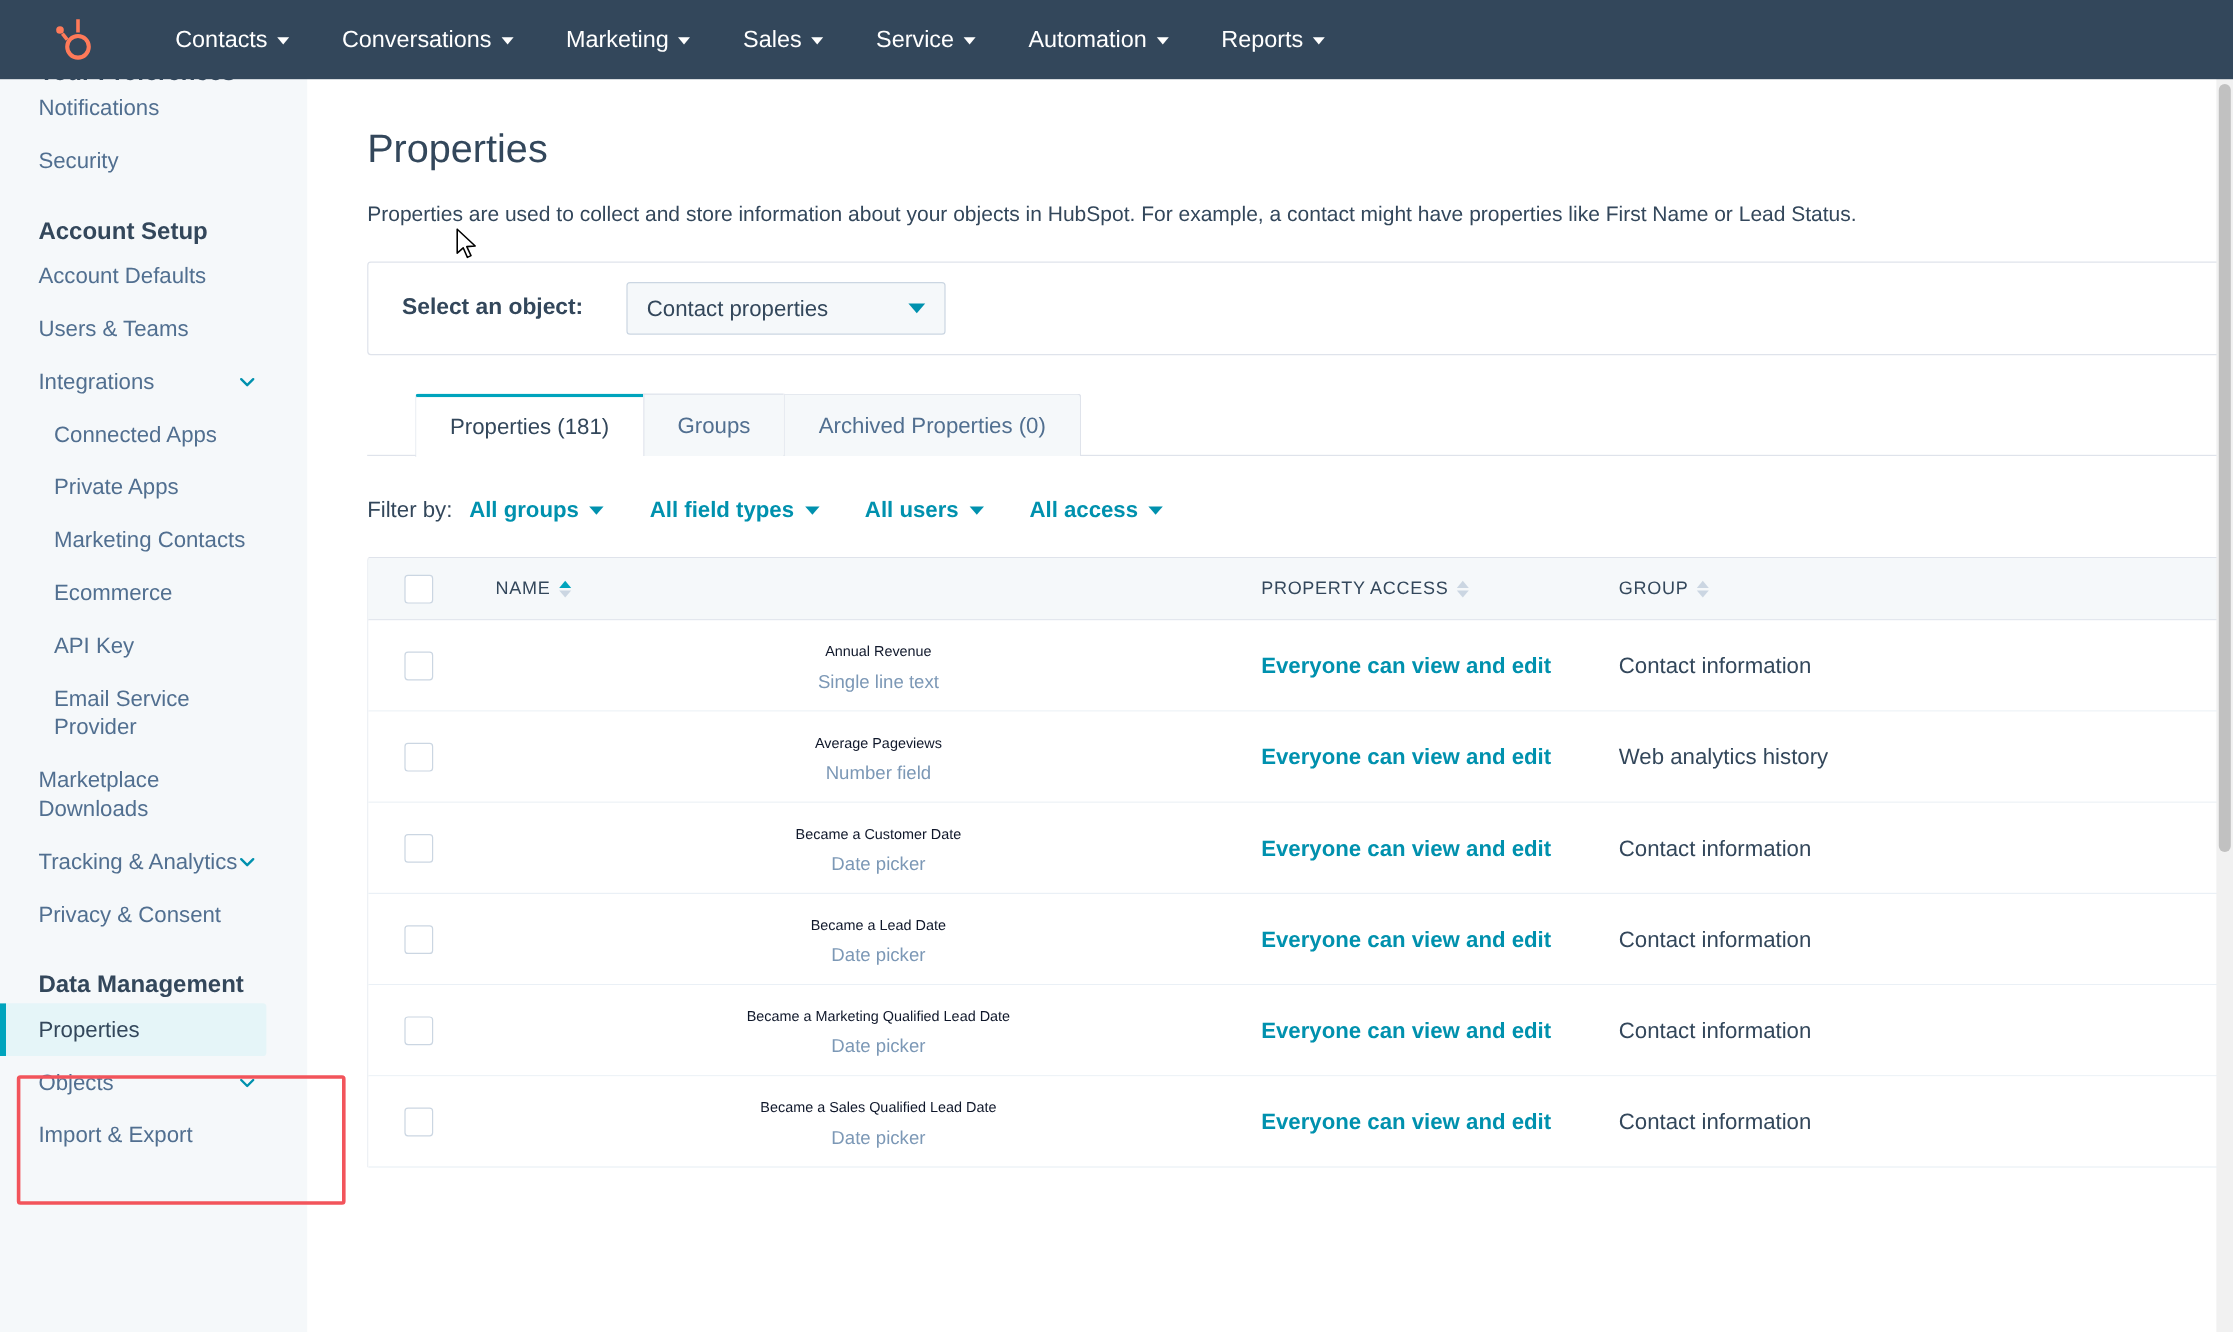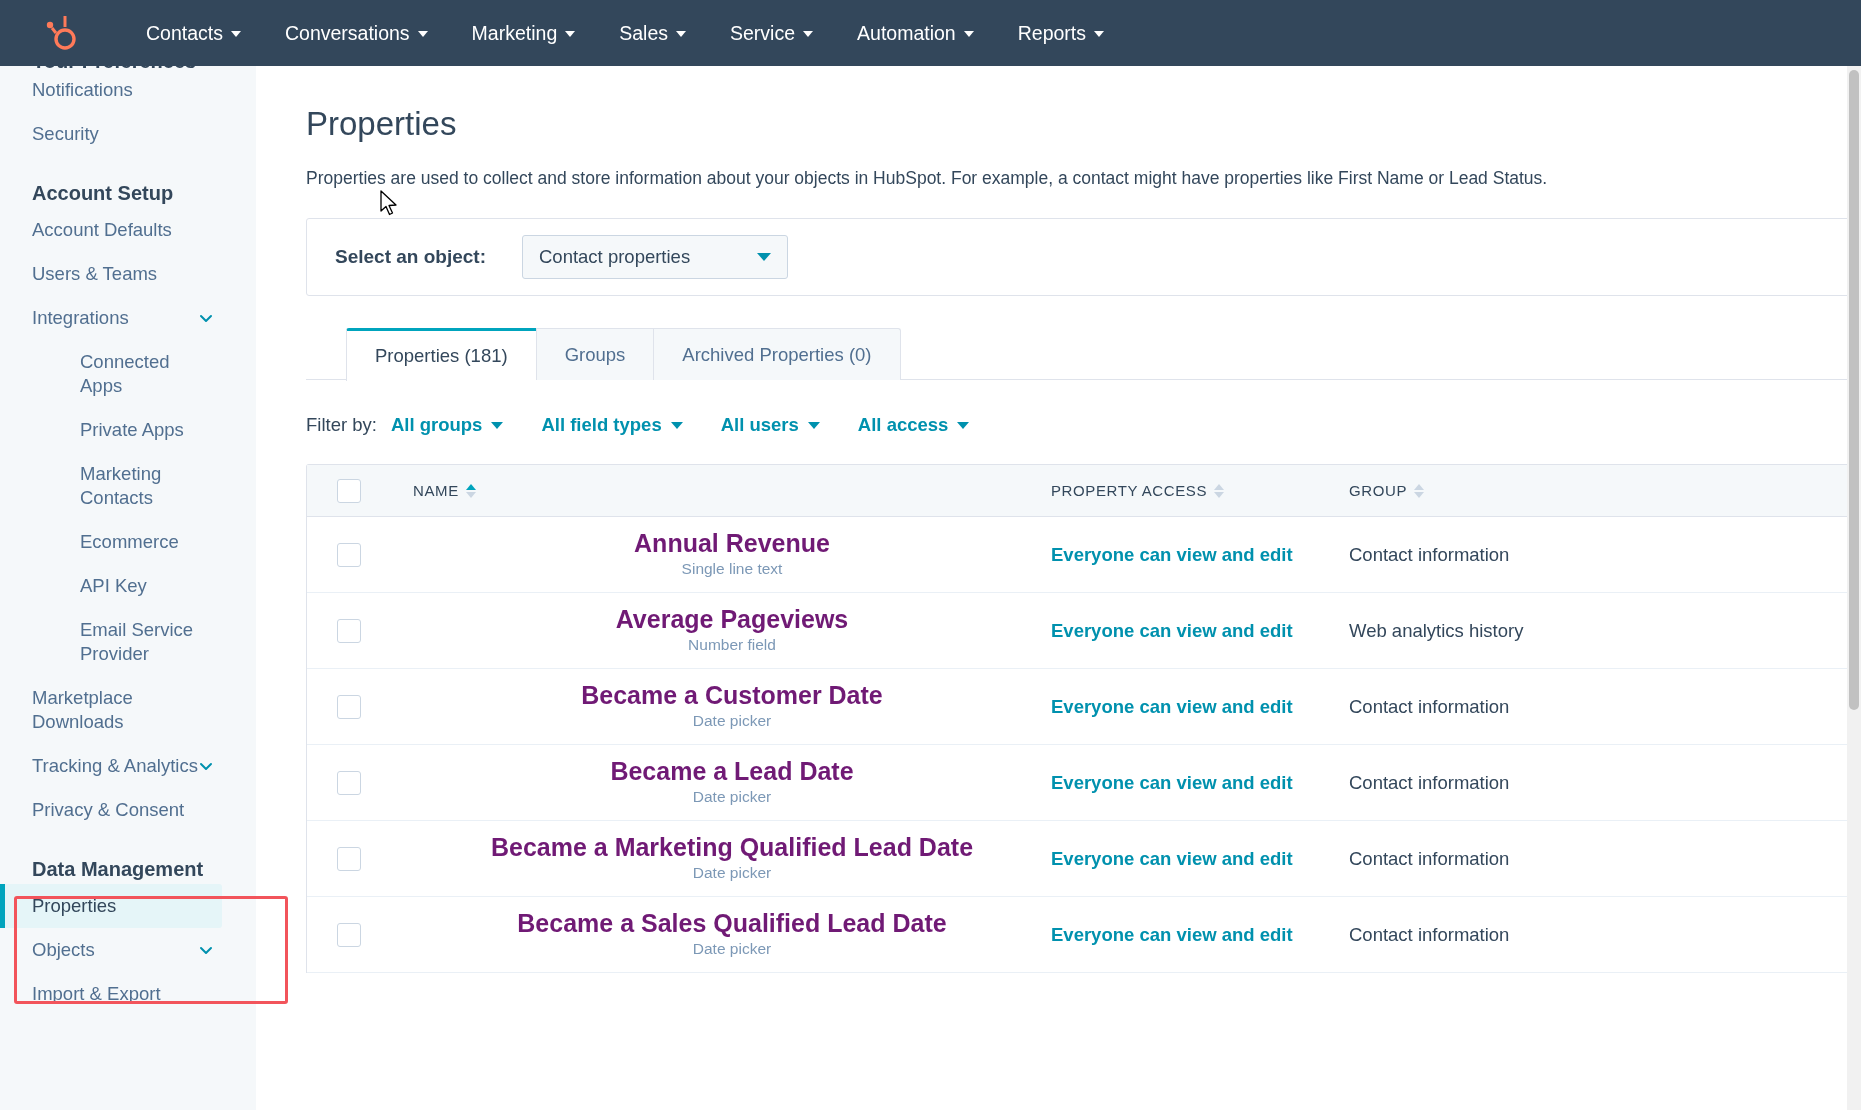--- a/index.html
+++ b/index.html
@@ -69,21 +69,21 @@
   .sb-item {
     font-size: 18.5px;
     color: #516f90;
     padding: 10px 0 10px 32px;
     line-height: 24px;
     cursor: pointer;
     display: flex; align-items: center;
     justify-content: space-between;
     padding-right: 42px;
   }
-  .sb-item.sub { padding-left: 45px; margin-left: 35px; }
+  .sb-item.sub { padding-left: 45px; }
   .sb-item.selected {
     background: #e5f5f8;
     color: #33475b;
     border-left: 5px solid #00a4bd;
     padding-left: 27px;
     margin-right: 34px;
     border-radius: 0 3px 3px 0;
   }
   .sb-gap { height: 22px; }
   .chev {
@@ -293,23 +293,23 @@
     background: #ffffff;
   }
   .cbx {
     width: 24px; height: 24px;
     border: 1px solid #cbd6e2;
     border-radius: 3px;
     background: #ffffff;
     cursor: pointer;
   }
   .prop-name {
-    font-size: 25px;
-    color: #701a75;
-    font-weight: bold;
+    font-size: 12px;
+    color: #0f172a;
+    font-weight: normal;
     cursor: pointer;
     line-height: 24px;
   }
   .prop-type {
     font-size: 15.5px;
     color: #7c98b6;
     margin-top: 4px;
     line-height: 20px;
   }
   .access-link {

